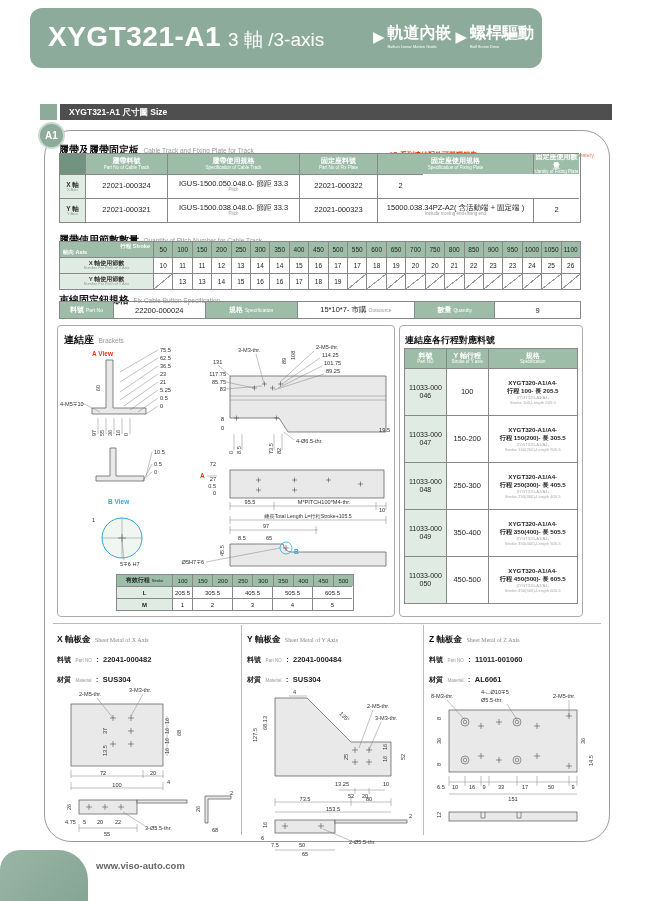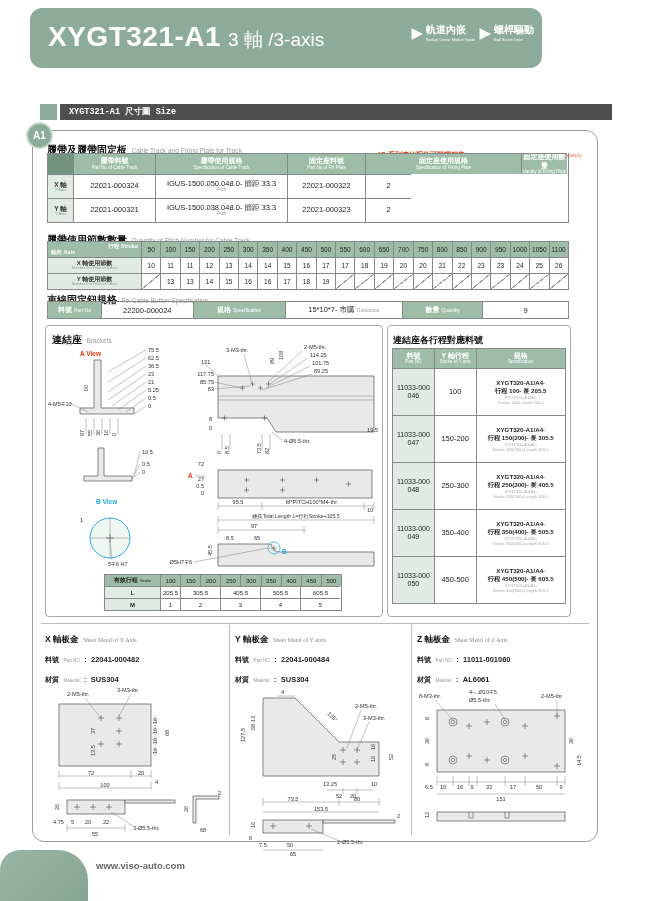--- a/index.html
+++ b/index.html
@@ -6,30 +6,30 @@
   html,body { width:650px; height:901px; background:#fff; font-family:"Liberation Sans","DejaVu Sans",sans-serif; position:relative; overflow:hidden; }
 
   
   .hdr { position:absolute; left:30px; top:8px; width:512px; height:60px; background:#8dab9a; color:#fff;border-radius:12px; }
   .hdr-title { position:absolute; left:18px; top:13px; white-space:nowrap; }
   .hdr-model { font-size:28px; font-weight:bold; letter-spacing:.5px; }
   .hdr-axis { font-size:19px; margin-left:7px; }
   .badges { position:absolute; right:8px; top:15px; display:flex; gap:4px; }
   .badge { display:flex; align-items:center; gap:3px; }
   .tri { font-size:15px; line-height:1; }
-  .badge-zh { font-size:10px; font-weight:bold; display:block; }
+  .badge-zh { font-size:16px; font-weight:bold; display:block; }
   .badge-en { font-size:4px; display:block; }
 
   
   .secbar { position:absolute; left:40px; top:104px; width:572px; height:16px; display:flex; gap:3px; }
   .secbar-sq { width:17px; height:16px; background:#8dab9a; }
-  .secbar-bar { flex:1; background:#4f4f4f; color:#fff; font-size:8.5px; font-weight:bold; line-height:16px; padding-left:9px;font-family:Liberation Mono, monospace; }
-
-  
-  .panel { position:absolute; left:32px; top:130px; width:566px; height:712px; border:1.5px solid #9b9b9b; border-radius:12px; background:#fff; }
+  .secbar-bar { flex:1; background:#4f4f4f; color:#fff; font-size:8.5px; font-weight:bold; line-height:16px; padding-left:9px; }
+
+  
+  .panel { position:absolute; left:44px; top:130px; width:566px; height:712px; border:1.5px solid #9b9b9b; border-radius:27px; background:#fff; }
   .a1badge { position:absolute; left:-7px; top:-9px; width:27px; height:27px; border-radius:50%; background:#8dab9a; border:2px solid #c9dacf; color:#fff; font-size:10px; font-weight:bold; display:flex; align-items:center; justify-content:center; }
 
   .sec-title { position:absolute; white-space:nowrap; }
   .t-zh { font-size:10px; font-weight:bold; color:#111; }
   .t-en { font-size:6.5px; color:#999; }
   .note { position:absolute; top:12px; right:14px; white-space:nowrap; }
   .note-zh { color:#e8380d; font-weight:bold; font-size:7px; }
   .note-en { color:#ef7c5e; font-size:5.5px; }
 
   
@@ -208,20 +208,24 @@
       <div class="c caw lg">
           <span class="azh">Y 軸</span>
           <span class="aen">Y Axis</span>
         </div>
       <div class="c cw1 v">22021-000321</div>
       <div class="c cw2">
           <span class="v">IGUS-1500.038.048.0- 節距 33.3</span>
           <span class="sub">Pitch</span>
         </div>
       <div class="c cw3 v">22021-000323</div>
+      <div class="c cw4">
+          <span class="v">15000.038.34PZ-A2( 含活動端 + 固定端 )</span>
+          <span class="sub">Include moving end+fixing end</span>
+        </div>
       <div class="c cw5 v">2</div>
     </div>
   </div>
 
   <div class="sec-title" style="left:14px; top:98px;">
     <span class="t-zh">履帶使用節數數量</span>
     <span class="t-en">Quantity of Pitch Number for Cable Track</span>
   </div>
   <div class="t2">
     <div class="row hd">

